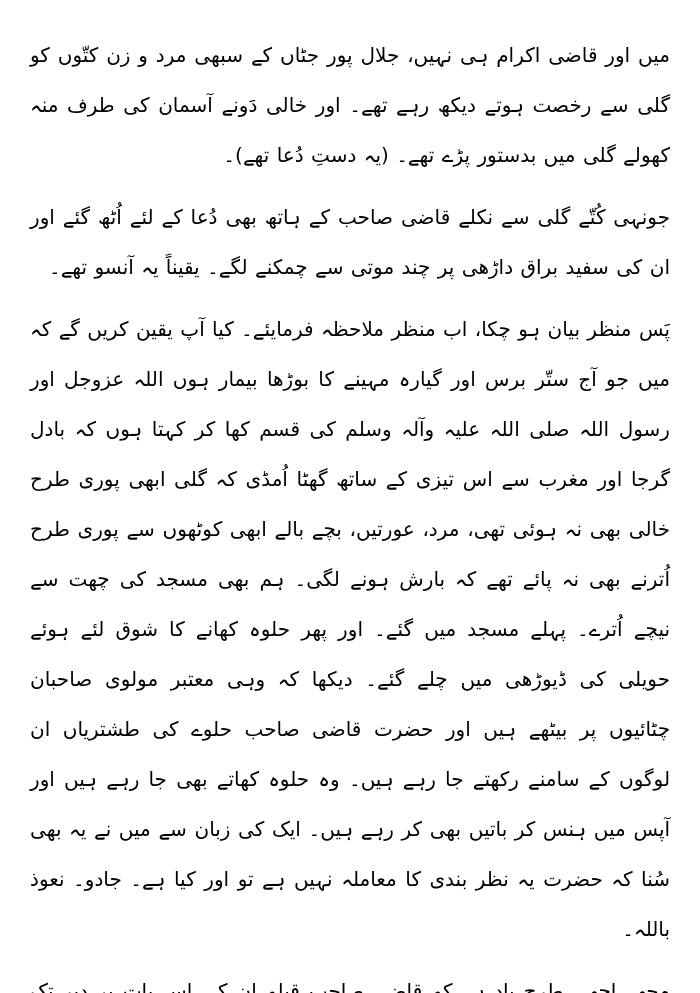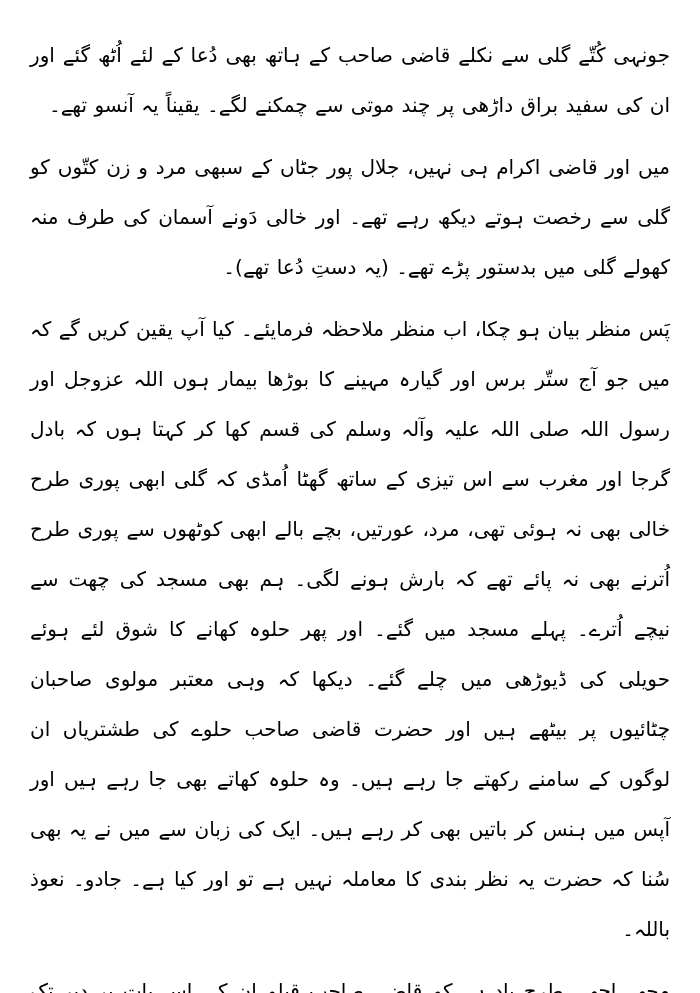--- a/index.html
+++ b/index.html
@@ -31,20 +31,20 @@
     text-align-last: auto;
     word-spacing: 1px;
     direction: rtl;
     unicode-bidi: embed;
   }
 </style>
 </head>
 <body>
 
 <main class="page">
+  <p class="para" lang="ur" dir="rtl">میں اور قاضی اکرام ہی نہیں، جلال پور جٹاں کے سبھی مرد و زن کتّوں کو گلی سے رخصت ہوتے دیکھ رہے تھے۔ اور خالی دَونے آسمان کی طرف منہ کھولے گلی میں بدستور پڑے تھے۔ (یہ دستِ دُعا تھے)۔</p>
+
   <p class="para" lang="ur" dir="rtl">جونہی کُتّے گلی سے نکلے قاضی صاحب کے ہاتھ بھی دُعا کے لئے اُٹھ گئے اور ان کی سفید براق داڑھی پر چند موتی سے چمکنے لگے۔ یقیناً یہ آنسو تھے۔</p>
-
-  <p class="para" lang="ur" dir="rtl">میں اور قاضی اکرام ہی نہیں، جلال پور جٹاں کے سبھی مرد و زن کتّوں کو گلی سے رخصت ہوتے دیکھ رہے تھے۔ اور خالی دَونے آسمان کی طرف منہ کھولے گلی میں بدستور پڑے تھے۔ (یہ دستِ دُعا تھے)۔</p>
 
   <p class="para" lang="ur" dir="rtl">پَس منظر بیان ہو چکا، اب منظر ملاحظہ فرمایئے۔ کیا آپ یقین کریں گے کہ میں جو آج ستّر برس اور گیارہ مہینے کا بوڑھا بیمار ہوں اللہ عزوجل اور رسول اللہ صلی اللہ علیہ وآلہ وسلم کی قسم کھا کر کہتا ہوں کہ بادل گرجا اور مغرب سے اس تیزی کے ساتھ گھٹا اُمڈی کہ گلی ابھی پوری طرح خالی بھی نہ ہوئی تھی، مرد، عورتیں، بچے بالے ابھی کوٹھوں سے پوری طرح اُترنے بھی نہ پائے تھے کہ بارش ہونے لگی۔ ہم بھی مسجد کی چھت سے نیچے اُترے۔ پہلے مسجد میں گئے۔ اور پھر حلوہ کھانے کا شوق لئے ہوئے حویلی کی ڈیوڑھی میں چلے گئے۔ دیکھا کہ وہی معتبر مولوی صاحبان چٹائیوں پر بیٹھے ہیں اور حضرت قاضی صاحب حلوے کی طشتریاں ان لوگوں کے سامنے رکھتے جا رہے ہیں۔ وہ حلوہ کھاتے بھی جا رہے ہیں اور آپس میں ہنس کر باتیں بھی کر رہے ہیں۔ ایک کی زبان سے میں نے یہ بھی سُنا کہ حضرت یہ نظر بندی کا معاملہ نہیں ہے تو اور کیا ہے۔ جادو۔ نعوذ باللہ۔</p>
 
   <p class="para" lang="ur" dir="rtl">مجھے اچھی طرح یاد ہے کہ قاضی صاحب قبلہ ان کی اس بات پر دیر تک مسکرائے اور ان بن بلائے مہمانوں کے لئے مزید حلوہ طلب فرماتے رہے۔ باہر بارش ہو رہی تھی اور اندر مولوی صاحبان خوشی سے حلوہ اڑا رہے تھے۔ قاضی صاحب کے جو الفاظ آج تک میرے سینے پر منقوش ہیں میں یہاں ثبت کئے دیتا ہوں اور میرا ایمان ہے کہ یہی مقصود تھا۔</p>
 </main>
 
 </body></html>

